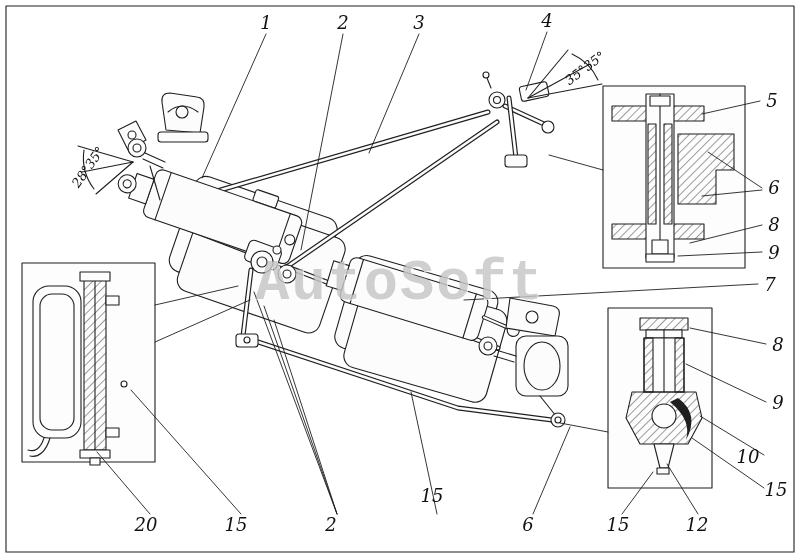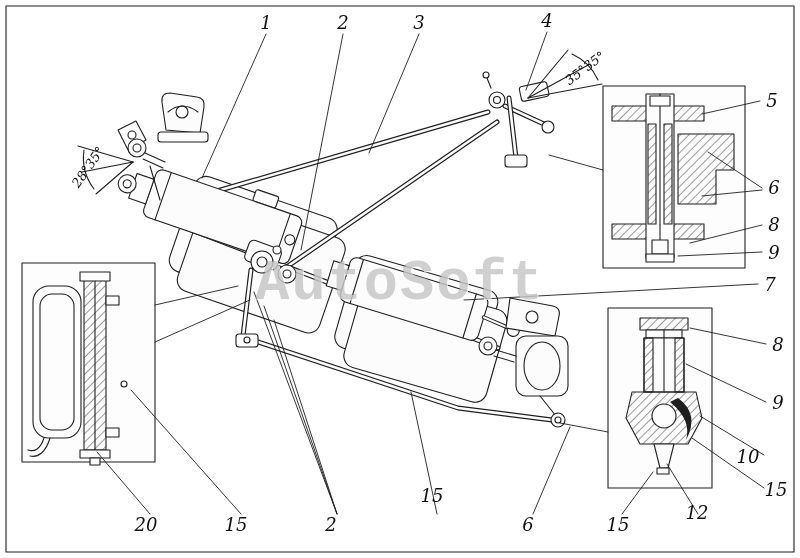--- a/index.html
+++ b/index.html
@@ -236,21 +236,21 @@
 <div class="callout" style="left:547px;top:20px">4</div>
 <div class="callout" style="left:772px;top:100px">5</div>
 <div class="callout" style="left:774px;top:187px">6</div>
 <div class="callout" style="left:774px;top:224px">8</div>
 <div class="callout" style="left:774px;top:252px">9</div>
 <div class="callout" style="left:770px;top:284px">7</div>
 <div class="callout" style="left:778px;top:344px">8</div>
 <div class="callout" style="left:778px;top:402px">9</div>
 <div class="callout" style="left:748px;top:456px">10</div>
 <div class="callout" style="left:776px;top:489px">15</div>
-<div class="callout" style="left:697px;top:512px">12</div>
+<div class="callout" style="left:697px;top:524px">12</div>
 <div class="callout" style="left:618px;top:524px">15</div>
 <div class="callout" style="left:528px;top:524px">6</div>
 <div class="callout" style="left:432px;top:495px">15</div>
 <div class="callout" style="left:331px;top:524px">2</div>
 <div class="callout" style="left:236px;top:524px">15</div>
 <div class="callout" style="left:146px;top:524px">20</div>
 
 </div>
 
 </body></html>

